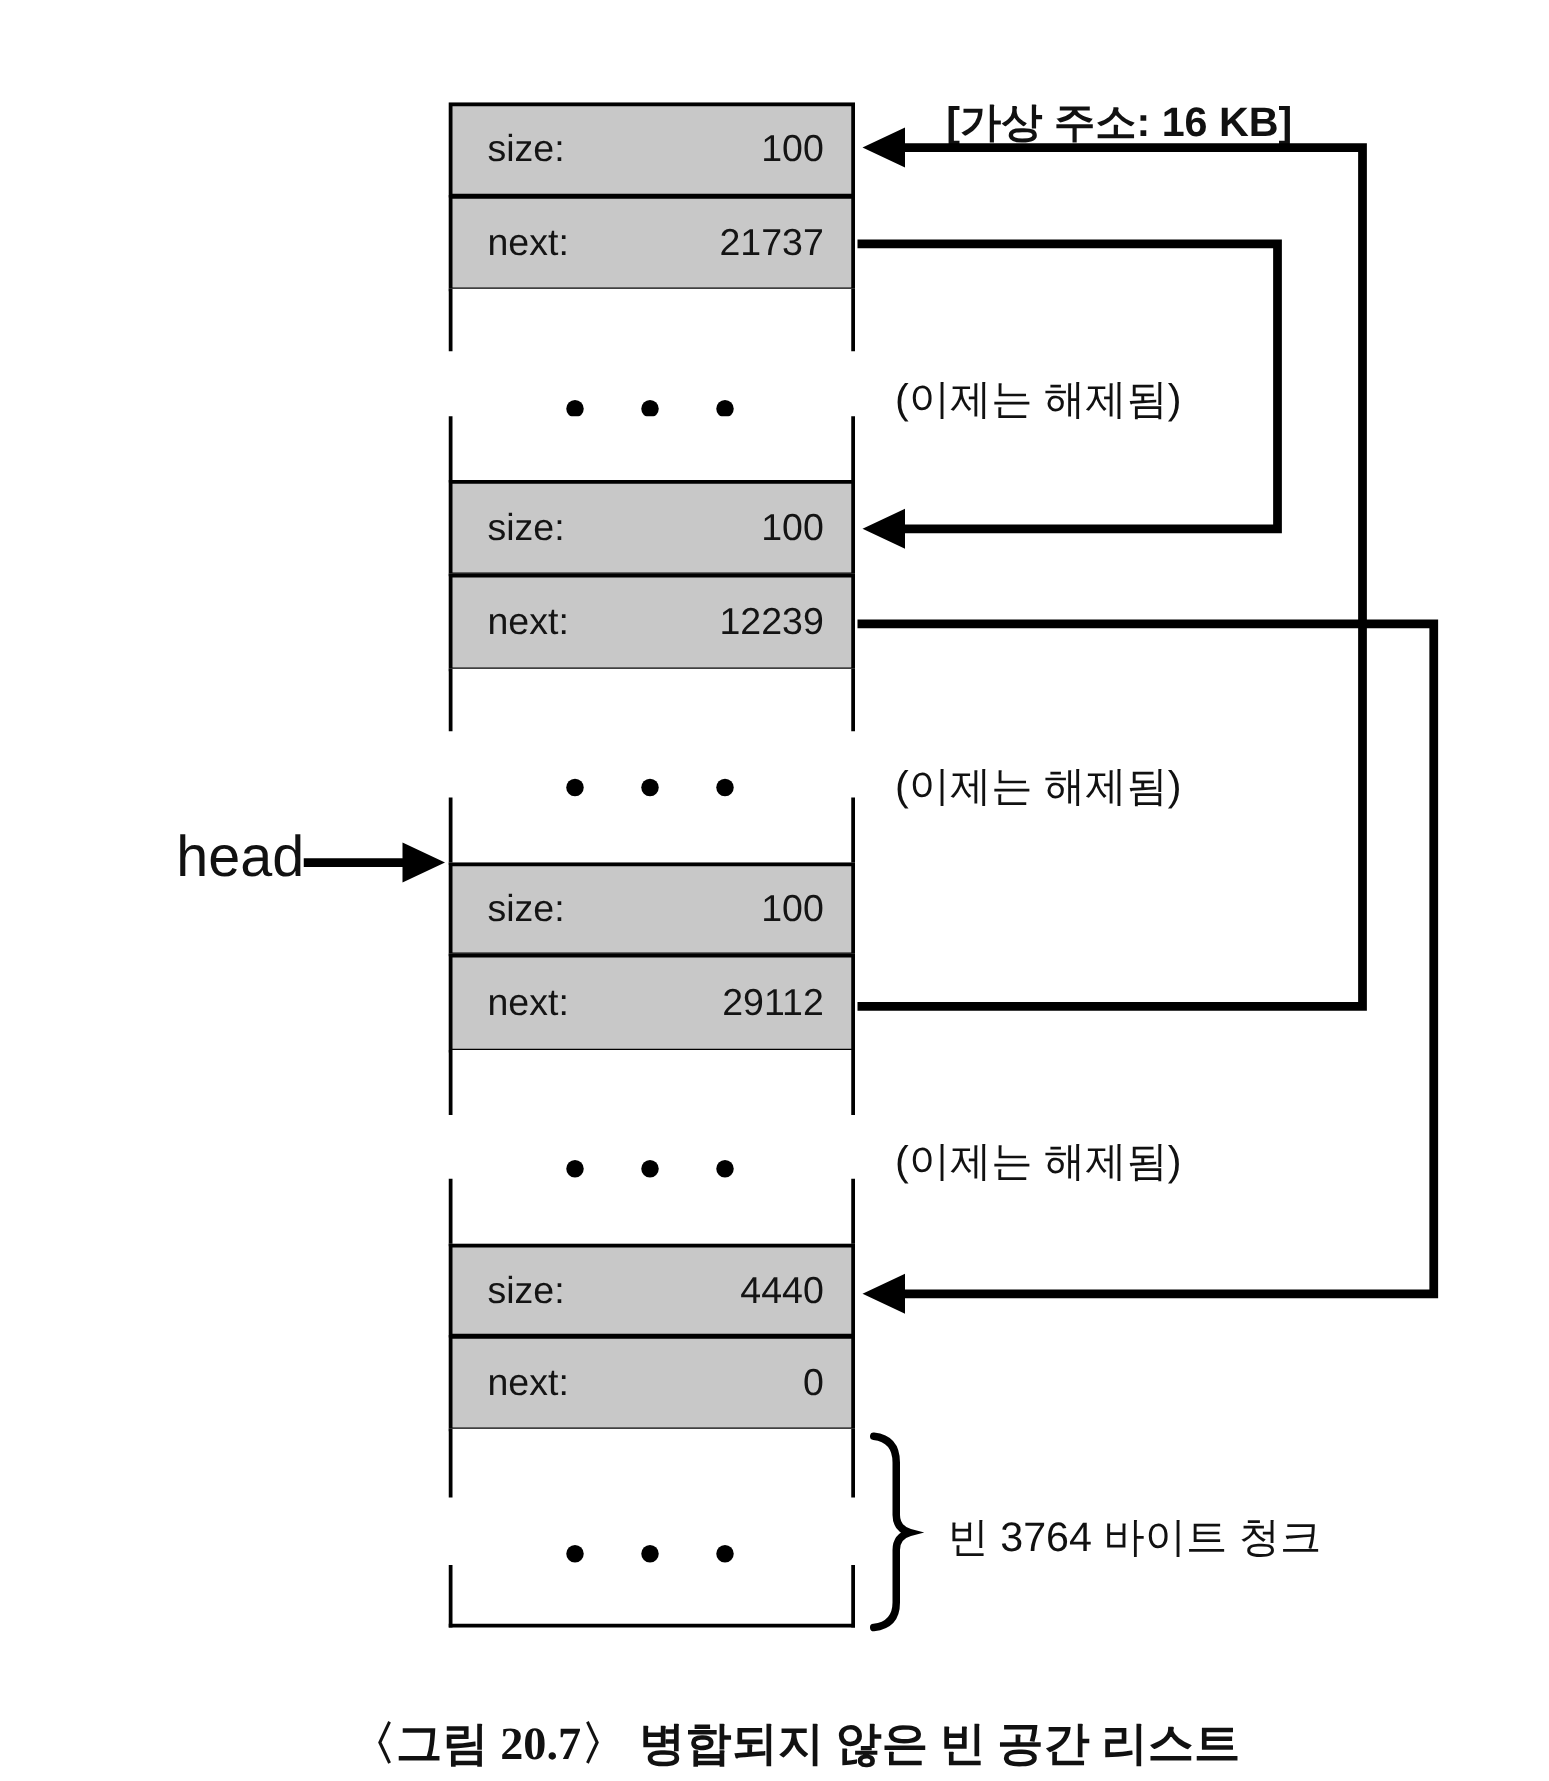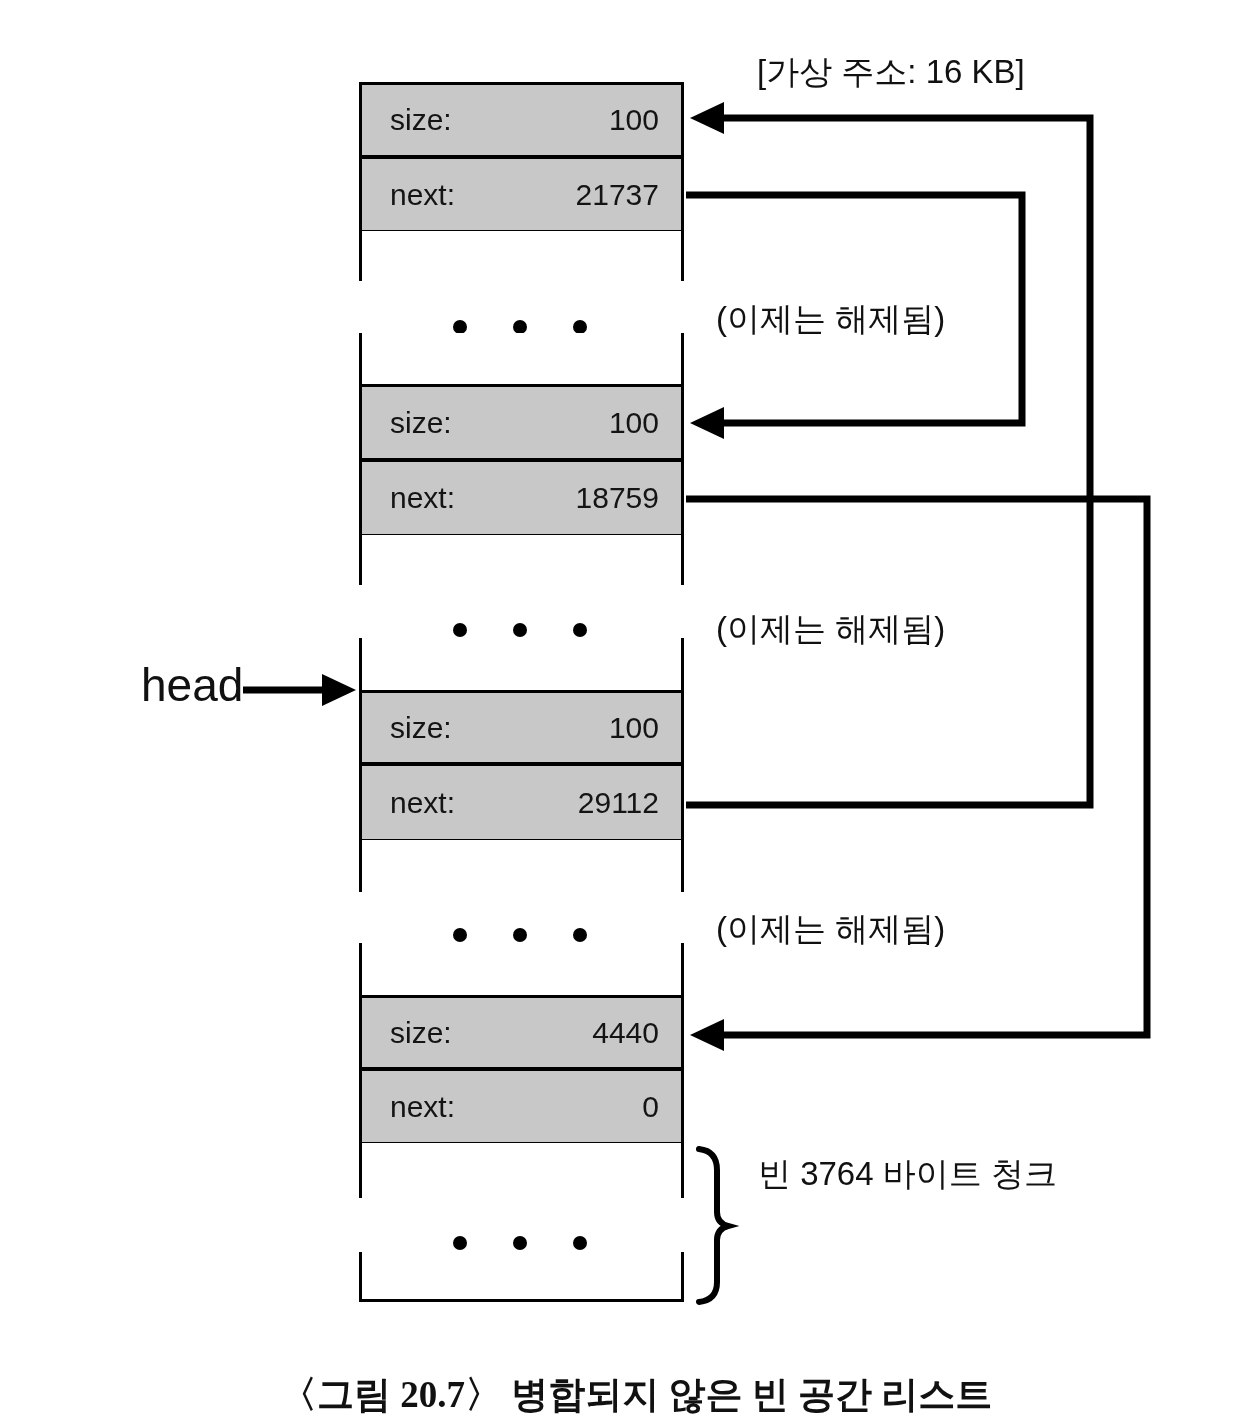--- a/index.html
+++ b/index.html
@@ -18,24 +18,24 @@
   .wseg{
     position:absolute;left:359px;width:325px;box-sizing:border-box;background:#fff;
     border-left:3px solid #000;border-right:3px solid #000;
   }
   .wseg.closed{border-bottom:3px solid #000;}
   
   .dots{position:absolute;left:453px;width:134px;display:flex;justify-content:space-between;}
   .dot{width:14px;height:14px;border-radius:50%;background:#000;}
   
   .lbl{position:absolute;white-space:nowrap;font-size:33px;color:#111;}
-  .va-label{left:757px;top:50px;font-weight:400;}
+  .va-label{left:757px;top:76px;font-weight:700;}
   .freed{left:716px;}
   .head-label{left:141px;top:658px;font-size:46px;}
-  .chunk-note{left:758px;top:1152px;}
+  .chunk-note{left:758px;top:1208px;}
   .caption{
     position:absolute;left:36px;top:1370px;width:1200px;text-align:center;
     font-family:"Liberation Serif","DejaVu Serif",serif;font-weight:bold;font-size:37px;color:#111;
   }
   svg.overlay{position:absolute;left:0;top:0;}
 </style>
 </head>
 <body>
 
 <div class="canvas">
@@ -56,21 +56,21 @@
     <span class="dot"></span>
   </div>
   <div class="wseg" style="top:333px;height:53px"></div>
 
   <div class="grow" style="top:384px;height:77px">
     <span>size:</span>
     <span>100</span>
   </div>
   <div class="grow" style="top:459px;height:78px">
     <span>next:</span>
-    <span>18759</span>
+    <span>12239</span>
   </div>
 
   <div class="wseg" style="top:535px;height:50px"></div>
   <div class="dots" style="top:623px">
     <span class="dot"></span>
     <span class="dot"></span>
     <span class="dot"></span>
   </div>
   <div class="wseg" style="top:638px;height:54px"></div>
 

